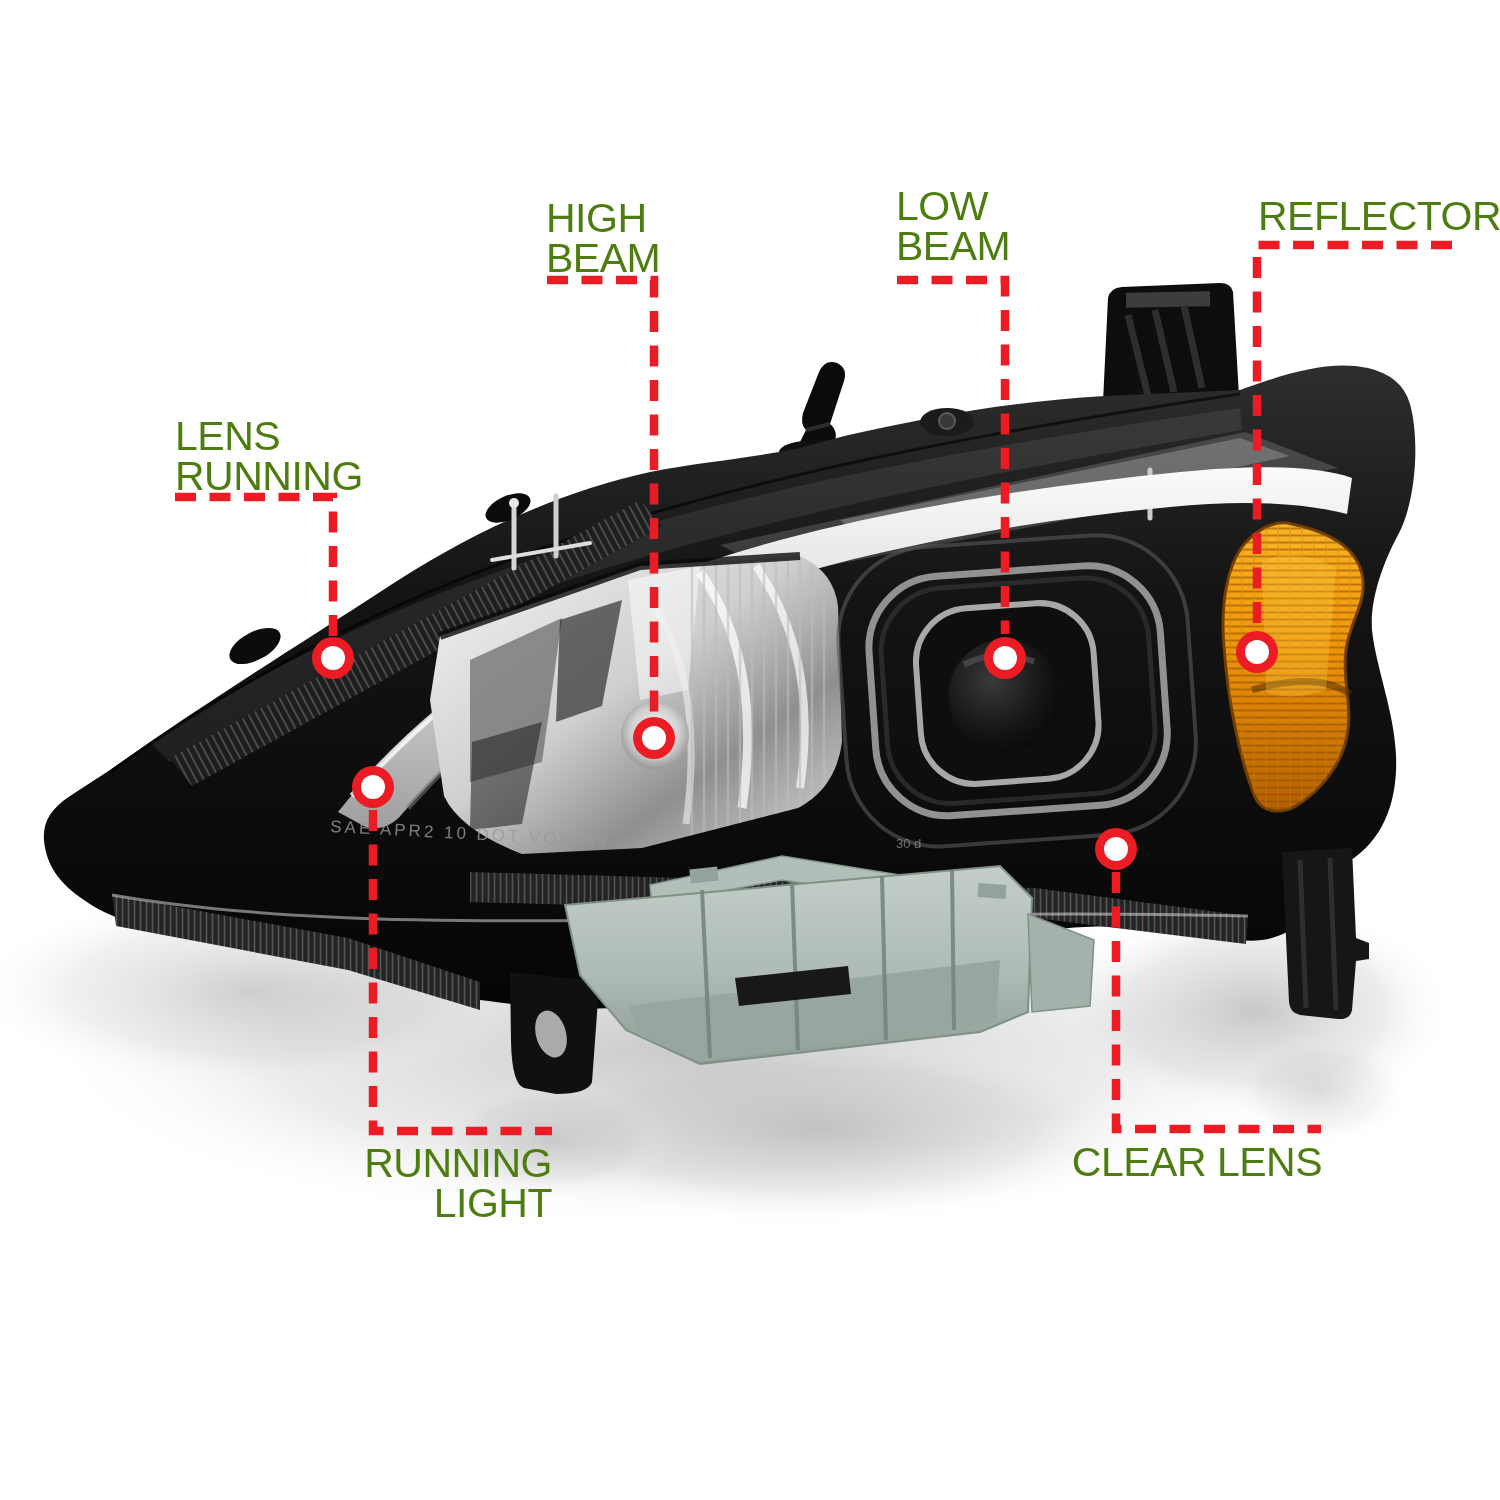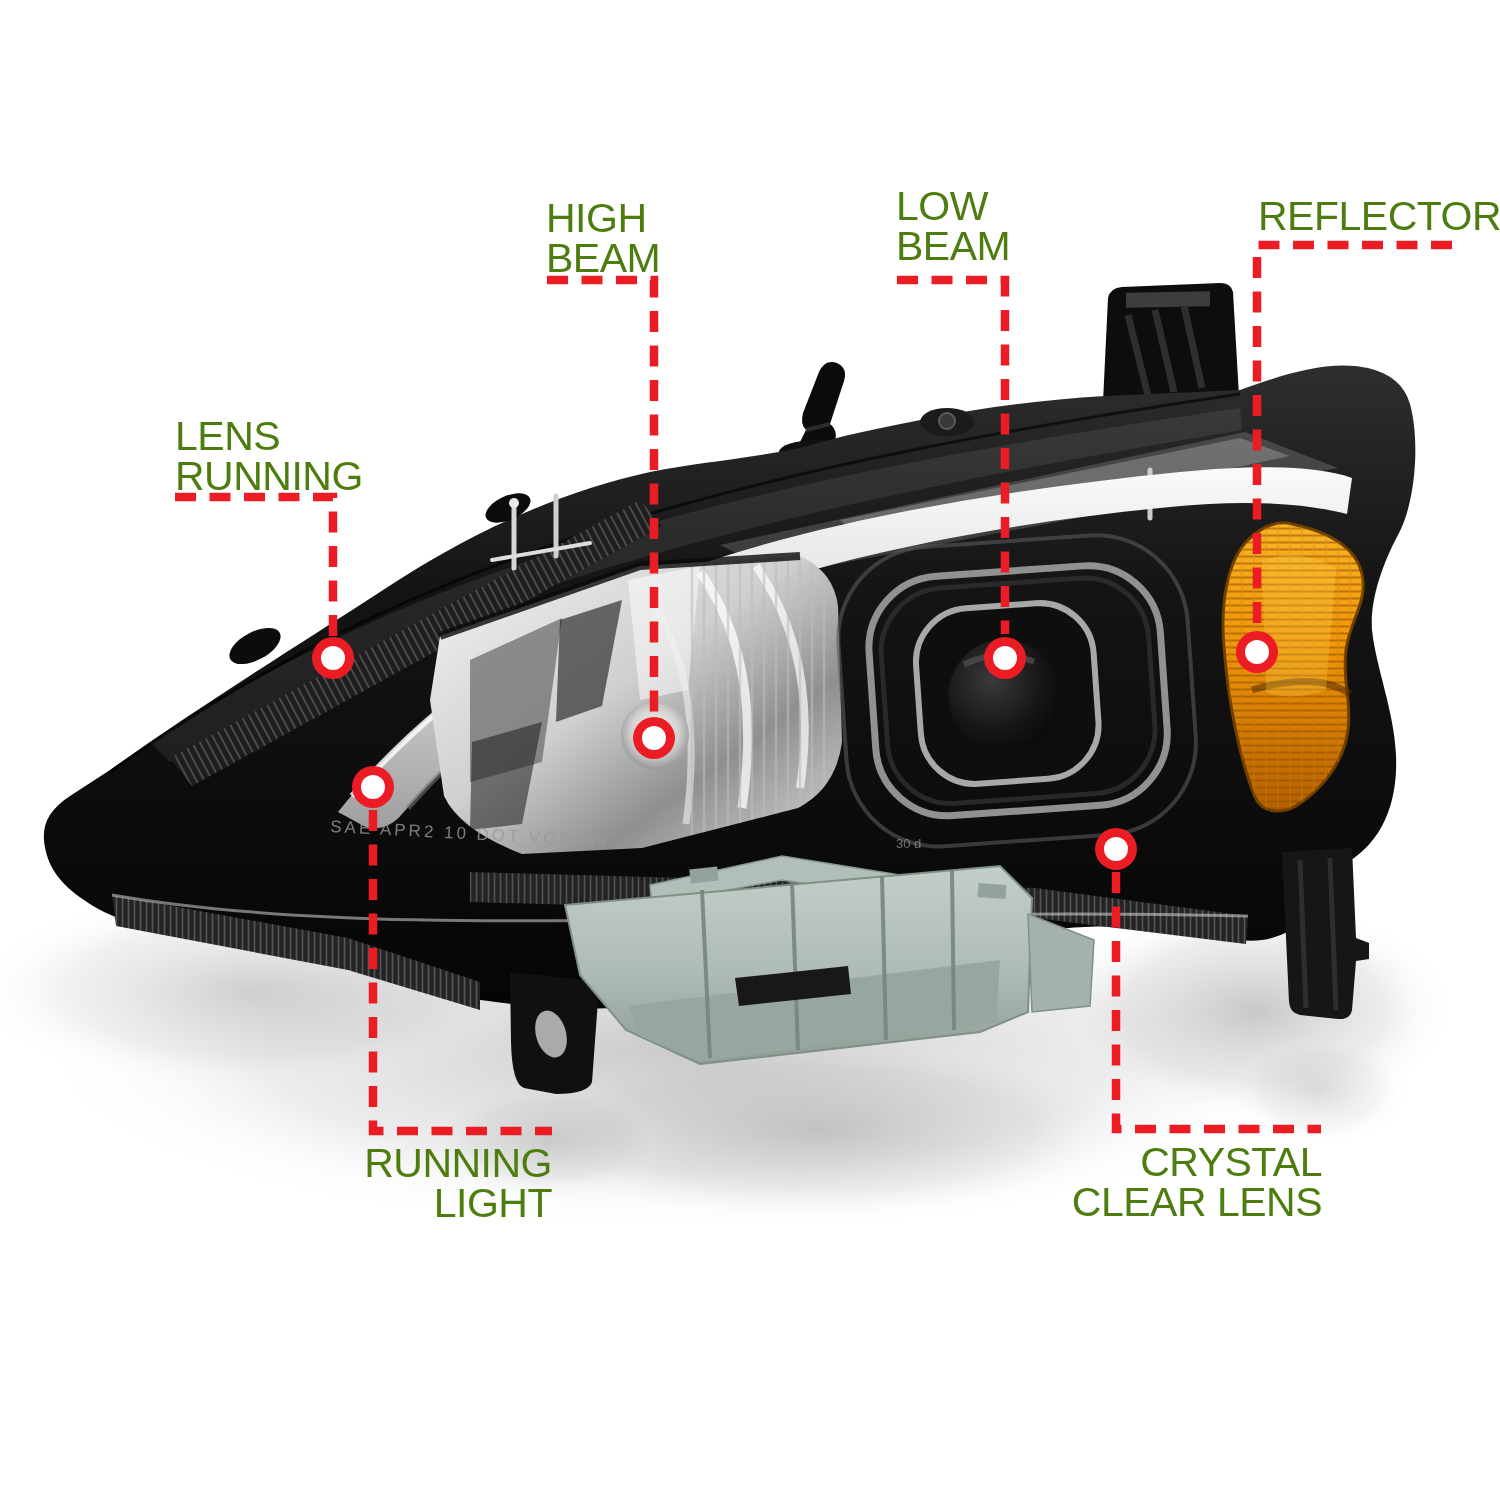--- a/index.html
+++ b/index.html
@@ -299,17 +299,16 @@
 </div>
 <div class="callout" id="lbl-black">
   <span class="ln">LENS</span>
   <span class="ln">RUNNING</span>
 </div>
 <div class="callout align-right" id="lbl-running">
   <span class="ln">RUNNING</span>
   <span class="ln">LIGHT</span>
 </div>
 <div class="callout align-right" id="lbl-crystal">
-  <span class="ln">CRYSTAL</span>
   <span class="ln">CLEAR LENS</span>
 </div>
 
 </div>
 
 </body></html>

